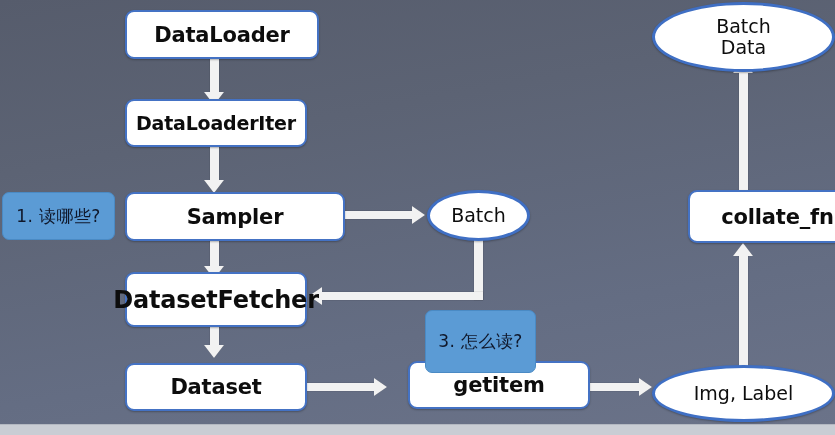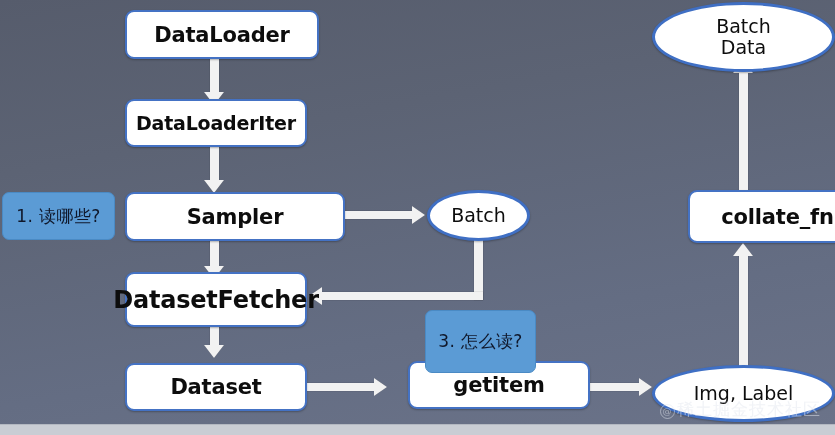--- a/index.html
+++ b/index.html
@@ -210,19 +210,16 @@
 
   <div class="chip" style="left:2px; top:192px; width:113px; height:48px;">
     <span>1. 读哪些?</span>
   </div>
 
 
   <div class="chip" style="left:425px; top:310px; width:111px; height:63px;">
     <span>3. 怎么读?</span>
   </div>
 
-  <div id="watermark">
-    <span class="wm-mark">@</span><span>稀土掘金技术社区</span>
-  </div>
 
   <div id="bg-strip"></div>
 
 </div>
 
 </body></html>

